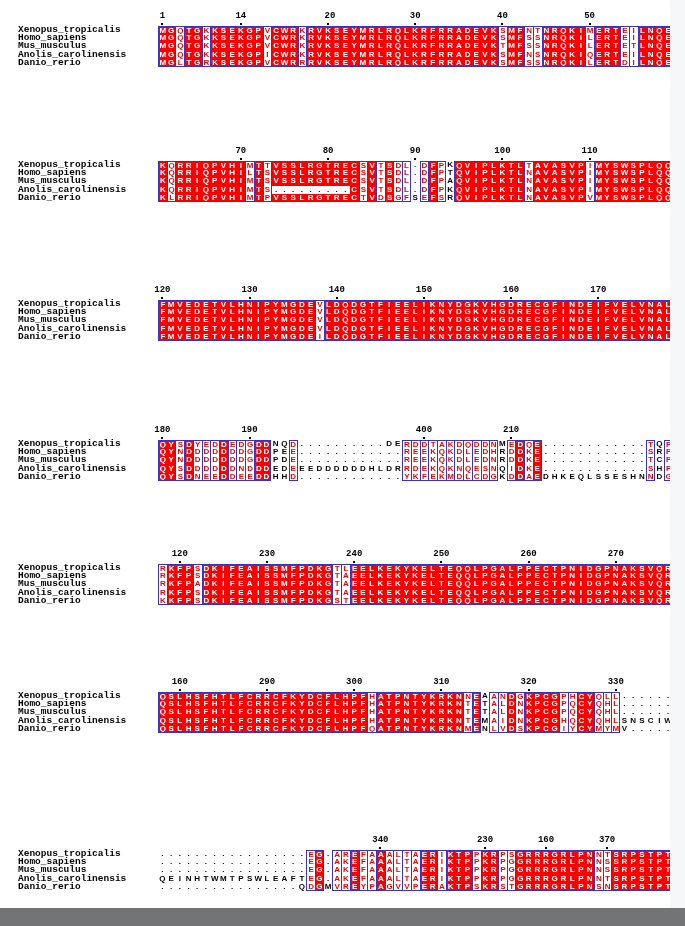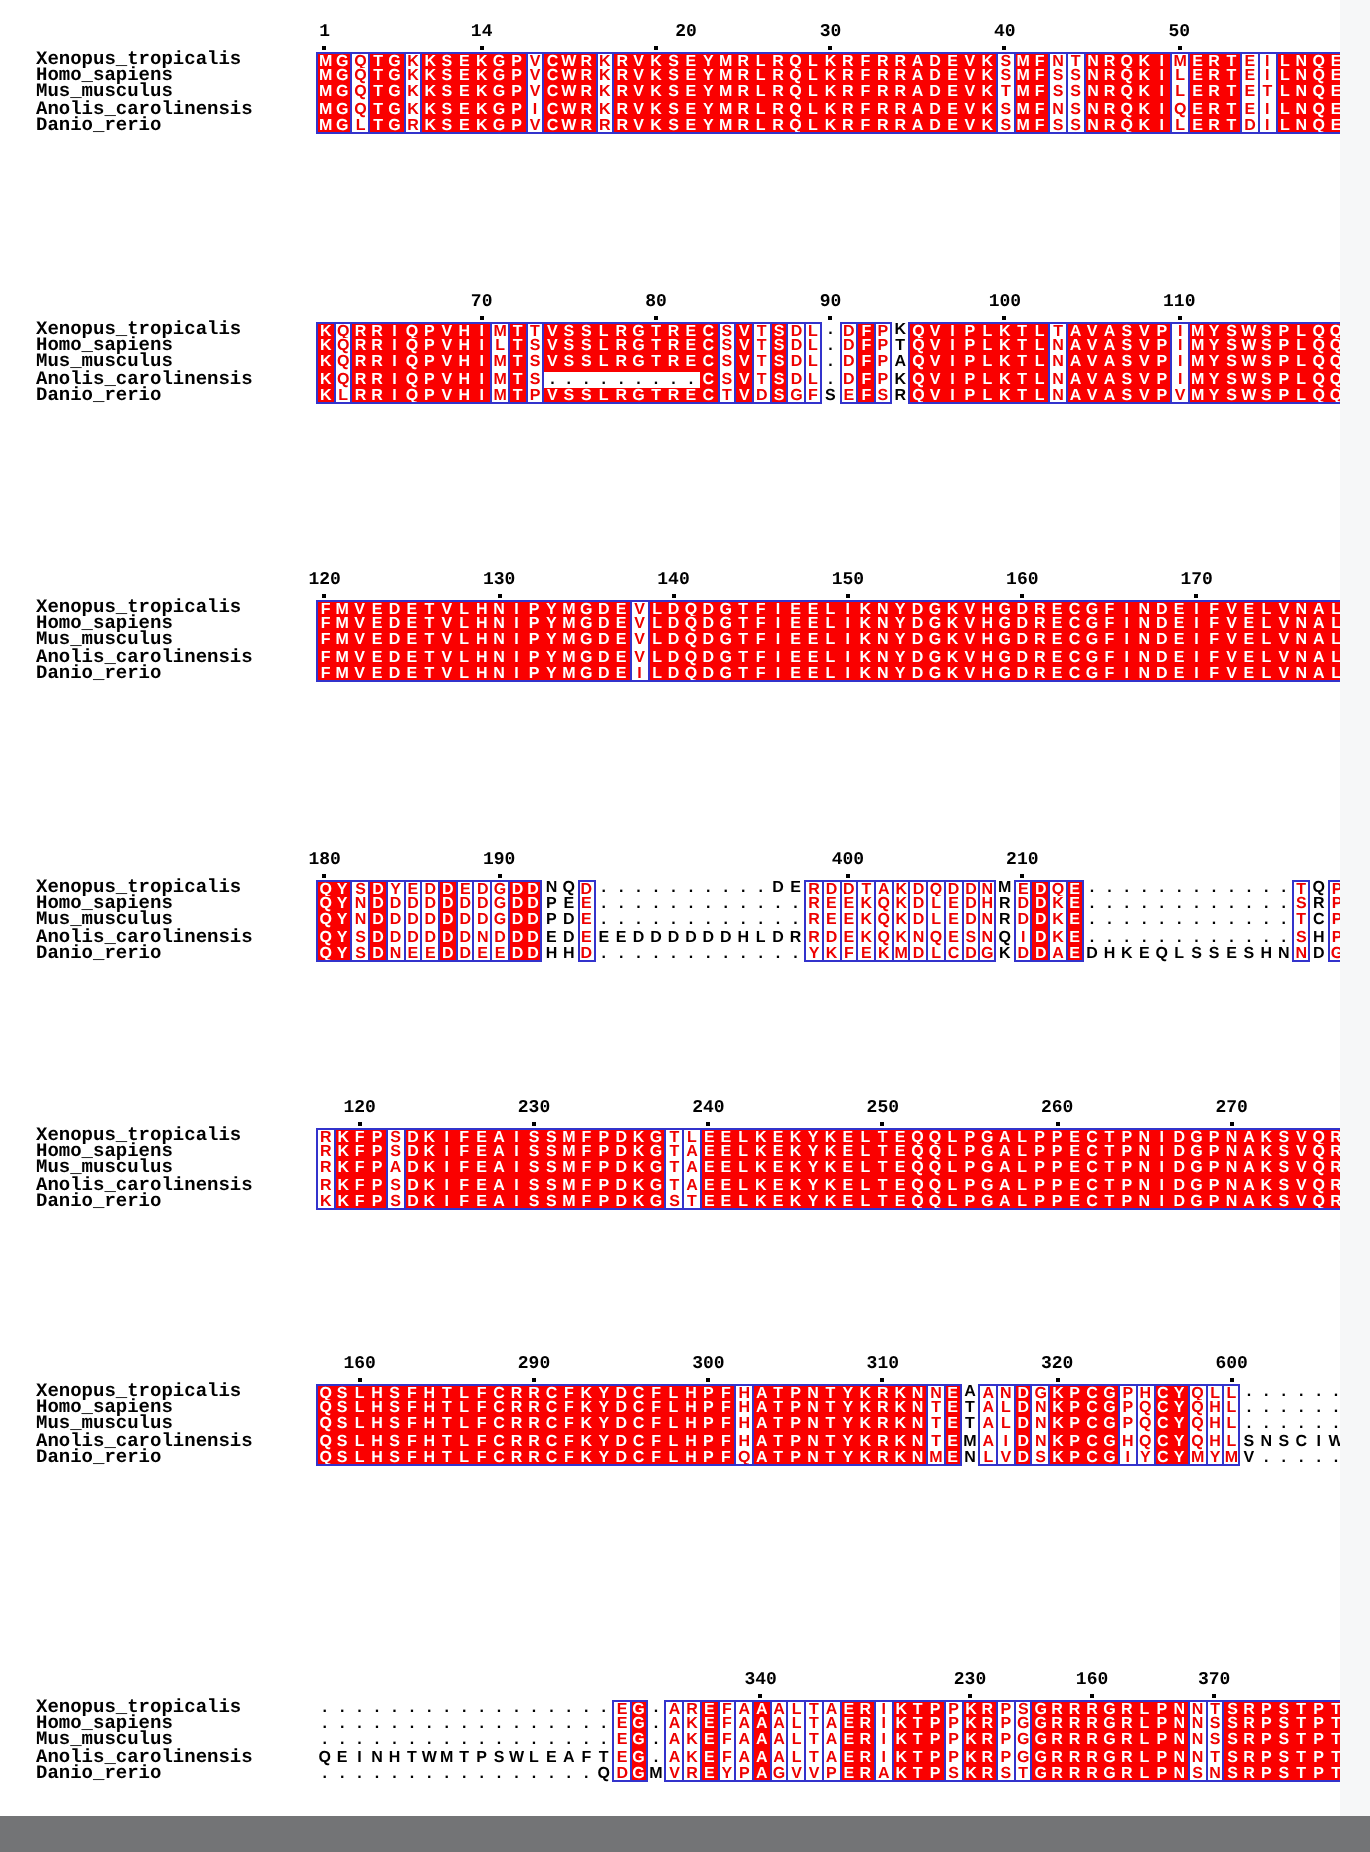--- a/index.html
+++ b/index.html
@@ -27,21 +27,21 @@
 </style>
 </head>
 <body>
 
 <div id="alignment-root" style="background: rgb(255, 255, 255);">
     <div class="block" style="top: 10px; height: 59px;">
       <span class="ruler-label" style="left: 162.36px; color: rgb(0, 0, 0);">1</span>
       <span class="ruler-tick" style="left: 161.36px;"></span>
       <span class="ruler-label" style="left: 240.84px; color: rgb(0, 0, 0);">14</span>
       <span class="ruler-tick" style="left: 239.84px;"></span>
-      <span class="ruler-label" style="left: 343px; color: rgb(0, 0, 0);">20</span>
+      <span class="ruler-label" style="left: 330px; color: rgb(0, 0, 0);">20</span>
       <span class="ruler-tick" style="left: 327.04px;"></span>
       <span class="ruler-label" style="left: 415.24px; color: rgb(0, 0, 0);">30</span>
       <span class="ruler-tick" style="left: 414.24px;"></span>
       <span class="ruler-label" style="left: 502.44px; color: rgb(0, 0, 0);">40</span>
       <span class="ruler-tick" style="left: 501.44px;"></span>
       <span class="ruler-label" style="left: 589.64px; color: rgb(0, 0, 0);">50</span>
       <span class="ruler-tick" style="left: 588.64px;"></span>
       <span class="ruler-label" style="left: 676.84px; color: rgb(0, 0, 0);">60</span>
       <span class="ruler-tick" style="left: 675.84px;"></span>
       <div class="species-label" style="top: 16px; color: rgb(0, 0, 0);">Xenopus_tropicalis</div>
@@ -149,21 +149,21 @@
       <span class="ruler-label" style="left: 179.8px; color: rgb(0, 0, 0);">160</span>
       <span class="ruler-tick" style="left: 178.8px;"></span>
       <span class="ruler-label" style="left: 267px; color: rgb(0, 0, 0);">290</span>
       <span class="ruler-tick" style="left: 266px;"></span>
       <span class="ruler-label" style="left: 354.2px; color: rgb(0, 0, 0);">300</span>
       <span class="ruler-tick" style="left: 353.2px;"></span>
       <span class="ruler-label" style="left: 441.4px; color: rgb(0, 0, 0);">310</span>
       <span class="ruler-tick" style="left: 440.4px;"></span>
       <span class="ruler-label" style="left: 528.6px; color: rgb(0, 0, 0);">320</span>
       <span class="ruler-tick" style="left: 527.6px;"></span>
-      <span class="ruler-label" style="left: 615.8px; color: rgb(0, 0, 0);">600</span>
+      <span class="ruler-label" style="left: 615.8px; color: rgb(0, 0, 0);">330</span>
       <span class="ruler-tick" style="left: 614.8px;"></span>
       <div class="species-label" style="top: 16px; color: rgb(0, 0, 0);">Xenopus_tropicalis</div>
       <div class="seq-row" style="top: 16px;"><span class="cell cid" style="background: rgb(250, 0, 0); color: rgb(255, 255, 255); border-top: 1px solid rgb(51, 51, 204); border-left: 1px solid rgb(51, 51, 204);">Q</span><span class="cell cid" style="background: rgb(250, 0, 0); color: rgb(255, 255, 255); border-top: 1px solid rgb(51, 51, 204);">S</span><span class="cell cid" style="background: rgb(250, 0, 0); color: rgb(255, 255, 255); border-top: 1px solid rgb(51, 51, 204);">L</span><span class="cell cid" style="background: rgb(250, 0, 0); color: rgb(255, 255, 255); border-top: 1px solid rgb(51, 51, 204);">H</span><span class="cell cid" style="background: rgb(250, 0, 0); color: rgb(255, 255, 255); border-top: 1px solid rgb(51, 51, 204);">S</span><span class="cell cid" style="background: rgb(250, 0, 0); color: rgb(255, 255, 255); border-top: 1px solid rgb(51, 51, 204);">F</span><span class="cell cid" style="background: rgb(250, 0, 0); color: rgb(255, 255, 255); border-top: 1px solid rgb(51, 51, 204);">H</span><span class="cell cid" style="background: rgb(250, 0, 0); color: rgb(255, 255, 255); border-top: 1px solid rgb(51, 51, 204);">T</span><span class="cell cid" style="background: rgb(250, 0, 0); color: rgb(255, 255, 255); border-top: 1px solid rgb(51, 51, 204);">L</span><span class="cell cid" style="background: rgb(250, 0, 0); color: rgb(255, 255, 255); border-top: 1px solid rgb(51, 51, 204);">F</span><span class="cell cid" style="background: rgb(250, 0, 0); color: rgb(255, 255, 255); border-top: 1px solid rgb(51, 51, 204);">C</span><span class="cell cid" style="background: rgb(250, 0, 0); color: rgb(255, 255, 255); border-top: 1px solid rgb(51, 51, 204);">R</span><span class="cell cid" style="background: rgb(250, 0, 0); color: rgb(255, 255, 255); border-top: 1px solid rgb(51, 51, 204);">R</span><span class="cell cid" style="background: rgb(250, 0, 0); color: rgb(255, 255, 255); border-top: 1px solid rgb(51, 51, 204);">C</span><span class="cell cid" style="background: rgb(250, 0, 0); color: rgb(255, 255, 255); border-top: 1px solid rgb(51, 51, 204);">F</span><span class="cell cid" style="background: rgb(250, 0, 0); color: rgb(255, 255, 255); border-top: 1px solid rgb(51, 51, 204);">K</span><span class="cell cid" style="background: rgb(250, 0, 0); color: rgb(255, 255, 255); border-top: 1px solid rgb(51, 51, 204);">Y</span><span class="cell cid" style="background: rgb(250, 0, 0); color: rgb(255, 255, 255); border-top: 1px solid rgb(51, 51, 204);">D</span><span class="cell cid" style="background: rgb(250, 0, 0); color: rgb(255, 255, 255); border-top: 1px solid rgb(51, 51, 204);">C</span><span class="cell cid" style="background: rgb(250, 0, 0); color: rgb(255, 255, 255); border-top: 1px solid rgb(51, 51, 204);">F</span><span class="cell cid" style="background: rgb(250, 0, 0); color: rgb(255, 255, 255); border-top: 1px solid rgb(51, 51, 204);">L</span><span class="cell cid" style="background: rgb(250, 0, 0); color: rgb(255, 255, 255); border-top: 1px solid rgb(51, 51, 204);">H</span><span class="cell cid" style="background: rgb(250, 0, 0); color: rgb(255, 255, 255); border-top: 1px solid rgb(51, 51, 204);">P</span><span class="cell cid" style="background: rgb(250, 0, 0); color: rgb(255, 255, 255); border-top: 1px solid rgb(51, 51, 204);">F</span><span class="cell csim" style="color: rgb(238, 0, 0); border-top: 1px solid rgb(51, 51, 204); border-left: 1px solid rgb(51, 51, 204);">H</span><span class="cell cid" style="background: rgb(250, 0, 0); color: rgb(255, 255, 255); border-top: 1px solid rgb(51, 51, 204); border-left: 1px solid rgb(51, 51, 204);">A</span><span class="cell cid" style="background: rgb(250, 0, 0); color: rgb(255, 255, 255); border-top: 1px solid rgb(51, 51, 204);">T</span><span class="cell cid" style="background: rgb(250, 0, 0); color: rgb(255, 255, 255); border-top: 1px solid rgb(51, 51, 204);">P</span><span class="cell cid" style="background: rgb(250, 0, 0); color: rgb(255, 255, 255); border-top: 1px solid rgb(51, 51, 204);">N</span><span class="cell cid" style="background: rgb(250, 0, 0); color: rgb(255, 255, 255); border-top: 1px solid rgb(51, 51, 204);">T</span><span class="cell cid" style="background: rgb(250, 0, 0); color: rgb(255, 255, 255); border-top: 1px solid rgb(51, 51, 204);">Y</span><span class="cell cid" style="background: rgb(250, 0, 0); color: rgb(255, 255, 255); border-top: 1px solid rgb(51, 51, 204);">K</span><span class="cell cid" style="background: rgb(250, 0, 0); color: rgb(255, 255, 255); border-top: 1px solid rgb(51, 51, 204);">R</span><span class="cell cid" style="background: rgb(250, 0, 0); color: rgb(255, 255, 255); border-top: 1px solid rgb(51, 51, 204);">K</span><span class="cell cid" style="background: rgb(250, 0, 0); color: rgb(255, 255, 255); border-top: 1px solid rgb(51, 51, 204);">N</span><span class="cell csim" style="color: rgb(238, 0, 0); border-top: 1px solid rgb(51, 51, 204); border-left: 1px solid rgb(51, 51, 204);">N</span><span class="cell cid" style="background: rgb(250, 0, 0); color: rgb(255, 255, 255); border-top: 1px solid rgb(51, 51, 204); border-left: 1px solid rgb(51, 51, 204); border-right: 1px solid rgb(51, 51, 204);">E</span><span class="cell cplain" style="color: rgb(0, 0, 0);">A</span><span class="cell csim" style="color: rgb(238, 0, 0); border-top: 1px solid rgb(51, 51, 204); border-left: 1px solid rgb(51, 51, 204);">A</span><span class="cell csim" style="color: rgb(238, 0, 0); border-top: 1px solid rgb(51, 51, 204); border-left: 1px solid rgb(51, 51, 204);">N</span><span class="cell cid" style="background: rgb(250, 0, 0); color: rgb(255, 255, 255); border-top: 1px solid rgb(51, 51, 204); border-left: 1px solid rgb(51, 51, 204);">D</span><span class="cell csim" style="color: rgb(238, 0, 0); border-top: 1px solid rgb(51, 51, 204); border-left: 1px solid rgb(51, 51, 204);">G</span><span class="cell cid" style="background: rgb(250, 0, 0); color: rgb(255, 255, 255); border-top: 1px solid rgb(51, 51, 204); border-left: 1px solid rgb(51, 51, 204);">K</span><span class="cell cid" style="background: rgb(250, 0, 0); color: rgb(255, 255, 255); border-top: 1px solid rgb(51, 51, 204);">P</span><span class="cell cid" style="background: rgb(250, 0, 0); color: rgb(255, 255, 255); border-top: 1px solid rgb(51, 51, 204);">C</span><span class="cell cid" style="background: rgb(250, 0, 0); color: rgb(255, 255, 255); border-top: 1px solid rgb(51, 51, 204);">G</span><span class="cell csim" style="color: rgb(238, 0, 0); border-top: 1px solid rgb(51, 51, 204); border-left: 1px solid rgb(51, 51, 204);">P</span><span class="cell csim" style="color: rgb(238, 0, 0); border-top: 1px solid rgb(51, 51, 204); border-left: 1px solid rgb(51, 51, 204);">H</span><span class="cell cid" style="background: rgb(250, 0, 0); color: rgb(255, 255, 255); border-top: 1px solid rgb(51, 51, 204); border-left: 1px solid rgb(51, 51, 204);">C</span><span class="cell cid" style="background: rgb(250, 0, 0); color: rgb(255, 255, 255); border-top: 1px solid rgb(51, 51, 204);">Y</span><span class="cell csim" style="color: rgb(238, 0, 0); border-top: 1px solid rgb(51, 51, 204); border-left: 1px solid rgb(51, 51, 204);">Q</span><span class="cell csim" style="color: rgb(238, 0, 0); border-top: 1px solid rgb(51, 51, 204); border-left: 1px solid rgb(51, 51, 204);">L</span><span class="cell csim" style="color: rgb(238, 0, 0); border-top: 1px solid rgb(51, 51, 204); border-left: 1px solid rgb(51, 51, 204); border-right: 1px solid rgb(51, 51, 204);">L</span><span class="cell cplain" style="color: rgb(0, 0, 0);">.</span><span class="cell cplain" style="color: rgb(0, 0, 0);">.</span><span class="cell cplain" style="color: rgb(0, 0, 0);">.</span><span class="cell cplain" style="color: rgb(0, 0, 0);">.</span><span class="cell cplain" style="color: rgb(0, 0, 0);">.</span><span class="cell cplain" style="color: rgb(0, 0, 0);">.</span><span class="cell cplain" style="color: rgb(0, 0, 0);">.</span></div>
       <div class="species-label" style="top: 24.2px; color: rgb(0, 0, 0);">Homo_sapiens</div>
       <div class="seq-row" style="top: 24.2px;"><span class="cell cid" style="background: rgb(250, 0, 0); color: rgb(255, 255, 255); border-left: 1px solid rgb(51, 51, 204);">Q</span><span class="cell cid" style="background: rgb(250, 0, 0); color: rgb(255, 255, 255);">S</span><span class="cell cid" style="background: rgb(250, 0, 0); color: rgb(255, 255, 255);">L</span><span class="cell cid" style="background: rgb(250, 0, 0); color: rgb(255, 255, 255);">H</span><span class="cell cid" style="background: rgb(250, 0, 0); color: rgb(255, 255, 255);">S</span><span class="cell cid" style="background: rgb(250, 0, 0); color: rgb(255, 255, 255);">F</span><span class="cell cid" style="background: rgb(250, 0, 0); color: rgb(255, 255, 255);">H</span><span class="cell cid" style="background: rgb(250, 0, 0); color: rgb(255, 255, 255);">T</span><span class="cell cid" style="background: rgb(250, 0, 0); color: rgb(255, 255, 255);">L</span><span class="cell cid" style="background: rgb(250, 0, 0); color: rgb(255, 255, 255);">F</span><span class="cell cid" style="background: rgb(250, 0, 0); color: rgb(255, 255, 255);">C</span><span class="cell cid" style="background: rgb(250, 0, 0); color: rgb(255, 255, 255);">R</span><span class="cell cid" style="background: rgb(250, 0, 0); color: rgb(255, 255, 255);">R</span><span class="cell cid" style="background: rgb(250, 0, 0); color: rgb(255, 255, 255);">C</span><span class="cell cid" style="background: rgb(250, 0, 0); color: rgb(255, 255, 255);">F</span><span class="cell cid" style="background: rgb(250, 0, 0); color: rgb(255, 255, 255);">K</span><span class="cell cid" style="background: rgb(250, 0, 0); color: rgb(255, 255, 255);">Y</span><span class="cell cid" style="background: rgb(250, 0, 0); color: rgb(255, 255, 255);">D</span><span class="cell cid" style="background: rgb(250, 0, 0); color: rgb(255, 255, 255);">C</span><span class="cell cid" style="background: rgb(250, 0, 0); color: rgb(255, 255, 255);">F</span><span class="cell cid" style="background: rgb(250, 0, 0); color: rgb(255, 255, 255);">L</span><span class="cell cid" style="background: rgb(250, 0, 0); color: rgb(255, 255, 255);">H</span><span class="cell cid" style="background: rgb(250, 0, 0); color: rgb(255, 255, 255);">P</span><span class="cell cid" style="background: rgb(250, 0, 0); color: rgb(255, 255, 255);">F</span><span class="cell csim" style="color: rgb(238, 0, 0); border-left: 1px solid rgb(51, 51, 204);">H</span><span class="cell cid" style="background: rgb(250, 0, 0); color: rgb(255, 255, 255); border-left: 1px solid rgb(51, 51, 204);">A</span><span class="cell cid" style="background: rgb(250, 0, 0); color: rgb(255, 255, 255);">T</span><span class="cell cid" style="background: rgb(250, 0, 0); color: rgb(255, 255, 255);">P</span><span class="cell cid" style="background: rgb(250, 0, 0); color: rgb(255, 255, 255);">N</span><span class="cell cid" style="background: rgb(250, 0, 0); color: rgb(255, 255, 255);">T</span><span class="cell cid" style="background: rgb(250, 0, 0); color: rgb(255, 255, 255);">Y</span><span class="cell cid" style="background: rgb(250, 0, 0); color: rgb(255, 255, 255);">K</span><span class="cell cid" style="background: rgb(250, 0, 0); color: rgb(255, 255, 255);">R</span><span class="cell cid" style="background: rgb(250, 0, 0); color: rgb(255, 255, 255);">K</span><span class="cell cid" style="background: rgb(250, 0, 0); color: rgb(255, 255, 255);">N</span><span class="cell csim" style="color: rgb(238, 0, 0); border-left: 1px solid rgb(51, 51, 204);">T</span><span class="cell cid" style="background: rgb(250, 0, 0); color: rgb(255, 255, 255); border-left: 1px solid rgb(51, 51, 204); border-right: 1px solid rgb(51, 51, 204);">E</span><span class="cell cplain" style="color: rgb(0, 0, 0);">T</span><span class="cell csim" style="color: rgb(238, 0, 0); border-left: 1px solid rgb(51, 51, 204);">A</span><span class="cell csim" style="color: rgb(238, 0, 0); border-left: 1px solid rgb(51, 51, 204);">L</span><span class="cell cid" style="background: rgb(250, 0, 0); color: rgb(255, 255, 255); border-left: 1px solid rgb(51, 51, 204);">D</span><span class="cell csim" style="color: rgb(238, 0, 0); border-left: 1px solid rgb(51, 51, 204);">N</span><span class="cell cid" style="background: rgb(250, 0, 0); color: rgb(255, 255, 255); border-left: 1px solid rgb(51, 51, 204);">K</span><span class="cell cid" style="background: rgb(250, 0, 0); color: rgb(255, 255, 255);">P</span><span class="cell cid" style="background: rgb(250, 0, 0); color: rgb(255, 255, 255);">C</span><span class="cell cid" style="background: rgb(250, 0, 0); color: rgb(255, 255, 255);">G</span><span class="cell csim" style="color: rgb(238, 0, 0); border-left: 1px solid rgb(51, 51, 204);">P</span><span class="cell csim" style="color: rgb(238, 0, 0); border-left: 1px solid rgb(51, 51, 204);">Q</span><span class="cell cid" style="background: rgb(250, 0, 0); color: rgb(255, 255, 255); border-left: 1px solid rgb(51, 51, 204);">C</span><span class="cell cid" style="background: rgb(250, 0, 0); color: rgb(255, 255, 255);">Y</span><span class="cell csim" style="color: rgb(238, 0, 0); border-left: 1px solid rgb(51, 51, 204);">Q</span><span class="cell csim" style="color: rgb(238, 0, 0); border-left: 1px solid rgb(51, 51, 204);">H</span><span class="cell csim" style="color: rgb(238, 0, 0); border-left: 1px solid rgb(51, 51, 204); border-right: 1px solid rgb(51, 51, 204);">L</span><span class="cell cplain" style="color: rgb(0, 0, 0);">.</span><span class="cell cplain" style="color: rgb(0, 0, 0);">.</span><span class="cell cplain" style="color: rgb(0, 0, 0);">.</span><span class="cell cplain" style="color: rgb(0, 0, 0);">.</span><span class="cell cplain" style="color: rgb(0, 0, 0);">.</span><span class="cell cplain" style="color: rgb(0, 0, 0);">.</span><span class="cell cplain" style="color: rgb(0, 0, 0);">.</span></div>
       <div class="species-label" style="top: 32.4px; color: rgb(0, 0, 0);">Mus_musculus</div>
       <div class="seq-row" style="top: 32.4px;"><span class="cell cid" style="background: rgb(250, 0, 0); color: rgb(255, 255, 255); border-left: 1px solid rgb(51, 51, 204);">Q</span><span class="cell cid" style="background: rgb(250, 0, 0); color: rgb(255, 255, 255);">S</span><span class="cell cid" style="background: rgb(250, 0, 0); color: rgb(255, 255, 255);">L</span><span class="cell cid" style="background: rgb(250, 0, 0); color: rgb(255, 255, 255);">H</span><span class="cell cid" style="background: rgb(250, 0, 0); color: rgb(255, 255, 255);">S</span><span class="cell cid" style="background: rgb(250, 0, 0); color: rgb(255, 255, 255);">F</span><span class="cell cid" style="background: rgb(250, 0, 0); color: rgb(255, 255, 255);">H</span><span class="cell cid" style="background: rgb(250, 0, 0); color: rgb(255, 255, 255);">T</span><span class="cell cid" style="background: rgb(250, 0, 0); color: rgb(255, 255, 255);">L</span><span class="cell cid" style="background: rgb(250, 0, 0); color: rgb(255, 255, 255);">F</span><span class="cell cid" style="background: rgb(250, 0, 0); color: rgb(255, 255, 255);">C</span><span class="cell cid" style="background: rgb(250, 0, 0); color: rgb(255, 255, 255);">R</span><span class="cell cid" style="background: rgb(250, 0, 0); color: rgb(255, 255, 255);">R</span><span class="cell cid" style="background: rgb(250, 0, 0); color: rgb(255, 255, 255);">C</span><span class="cell cid" style="background: rgb(250, 0, 0); color: rgb(255, 255, 255);">F</span><span class="cell cid" style="background: rgb(250, 0, 0); color: rgb(255, 255, 255);">K</span><span class="cell cid" style="background: rgb(250, 0, 0); color: rgb(255, 255, 255);">Y</span><span class="cell cid" style="background: rgb(250, 0, 0); color: rgb(255, 255, 255);">D</span><span class="cell cid" style="background: rgb(250, 0, 0); color: rgb(255, 255, 255);">C</span><span class="cell cid" style="background: rgb(250, 0, 0); color: rgb(255, 255, 255);">F</span><span class="cell cid" style="background: rgb(250, 0, 0); color: rgb(255, 255, 255);">L</span><span class="cell cid" style="background: rgb(250, 0, 0); color: rgb(255, 255, 255);">H</span><span class="cell cid" style="background: rgb(250, 0, 0); color: rgb(255, 255, 255);">P</span><span class="cell cid" style="background: rgb(250, 0, 0); color: rgb(255, 255, 255);">F</span><span class="cell csim" style="color: rgb(238, 0, 0); border-left: 1px solid rgb(51, 51, 204);">H</span><span class="cell cid" style="background: rgb(250, 0, 0); color: rgb(255, 255, 255); border-left: 1px solid rgb(51, 51, 204);">A</span><span class="cell cid" style="background: rgb(250, 0, 0); color: rgb(255, 255, 255);">T</span><span class="cell cid" style="background: rgb(250, 0, 0); color: rgb(255, 255, 255);">P</span><span class="cell cid" style="background: rgb(250, 0, 0); color: rgb(255, 255, 255);">N</span><span class="cell cid" style="background: rgb(250, 0, 0); color: rgb(255, 255, 255);">T</span><span class="cell cid" style="background: rgb(250, 0, 0); color: rgb(255, 255, 255);">Y</span><span class="cell cid" style="background: rgb(250, 0, 0); color: rgb(255, 255, 255);">K</span><span class="cell cid" style="background: rgb(250, 0, 0); color: rgb(255, 255, 255);">R</span><span class="cell cid" style="background: rgb(250, 0, 0); color: rgb(255, 255, 255);">K</span><span class="cell cid" style="background: rgb(250, 0, 0); color: rgb(255, 255, 255);">N</span><span class="cell csim" style="color: rgb(238, 0, 0); border-left: 1px solid rgb(51, 51, 204);">T</span><span class="cell cid" style="background: rgb(250, 0, 0); color: rgb(255, 255, 255); border-left: 1px solid rgb(51, 51, 204); border-right: 1px solid rgb(51, 51, 204);">E</span><span class="cell cplain" style="color: rgb(0, 0, 0);">T</span><span class="cell csim" style="color: rgb(238, 0, 0); border-left: 1px solid rgb(51, 51, 204);">A</span><span class="cell csim" style="color: rgb(238, 0, 0); border-left: 1px solid rgb(51, 51, 204);">L</span><span class="cell cid" style="background: rgb(250, 0, 0); color: rgb(255, 255, 255); border-left: 1px solid rgb(51, 51, 204);">D</span><span class="cell csim" style="color: rgb(238, 0, 0); border-left: 1px solid rgb(51, 51, 204);">N</span><span class="cell cid" style="background: rgb(250, 0, 0); color: rgb(255, 255, 255); border-left: 1px solid rgb(51, 51, 204);">K</span><span class="cell cid" style="background: rgb(250, 0, 0); color: rgb(255, 255, 255);">P</span><span class="cell cid" style="background: rgb(250, 0, 0); color: rgb(255, 255, 255);">C</span><span class="cell cid" style="background: rgb(250, 0, 0); color: rgb(255, 255, 255);">G</span><span class="cell csim" style="color: rgb(238, 0, 0); border-left: 1px solid rgb(51, 51, 204);">P</span><span class="cell csim" style="color: rgb(238, 0, 0); border-left: 1px solid rgb(51, 51, 204);">Q</span><span class="cell cid" style="background: rgb(250, 0, 0); color: rgb(255, 255, 255); border-left: 1px solid rgb(51, 51, 204);">C</span><span class="cell cid" style="background: rgb(250, 0, 0); color: rgb(255, 255, 255);">Y</span><span class="cell csim" style="color: rgb(238, 0, 0); border-left: 1px solid rgb(51, 51, 204);">Q</span><span class="cell csim" style="color: rgb(238, 0, 0); border-left: 1px solid rgb(51, 51, 204);">H</span><span class="cell csim" style="color: rgb(238, 0, 0); border-left: 1px solid rgb(51, 51, 204); border-right: 1px solid rgb(51, 51, 204);">L</span><span class="cell cplain" style="color: rgb(0, 0, 0);">.</span><span class="cell cplain" style="color: rgb(0, 0, 0);">.</span><span class="cell cplain" style="color: rgb(0, 0, 0);">.</span><span class="cell cplain" style="color: rgb(0, 0, 0);">.</span><span class="cell cplain" style="color: rgb(0, 0, 0);">.</span><span class="cell cplain" style="color: rgb(0, 0, 0);">.</span><span class="cell cplain" style="color: rgb(0, 0, 0);">.</span></div>
       <div class="species-label" style="top: 40.6px; color: rgb(0, 0, 0);">Anolis_carolinensis</div>
       <div class="seq-row" style="top: 40.6px;"><span class="cell cid" style="background: rgb(250, 0, 0); color: rgb(255, 255, 255); border-left: 1px solid rgb(51, 51, 204);">Q</span><span class="cell cid" style="background: rgb(250, 0, 0); color: rgb(255, 255, 255);">S</span><span class="cell cid" style="background: rgb(250, 0, 0); color: rgb(255, 255, 255);">L</span><span class="cell cid" style="background: rgb(250, 0, 0); color: rgb(255, 255, 255);">H</span><span class="cell cid" style="background: rgb(250, 0, 0); color: rgb(255, 255, 255);">S</span><span class="cell cid" style="background: rgb(250, 0, 0); color: rgb(255, 255, 255);">F</span><span class="cell cid" style="background: rgb(250, 0, 0); color: rgb(255, 255, 255);">H</span><span class="cell cid" style="background: rgb(250, 0, 0); color: rgb(255, 255, 255);">T</span><span class="cell cid" style="background: rgb(250, 0, 0); color: rgb(255, 255, 255);">L</span><span class="cell cid" style="background: rgb(250, 0, 0); color: rgb(255, 255, 255);">F</span><span class="cell cid" style="background: rgb(250, 0, 0); color: rgb(255, 255, 255);">C</span><span class="cell cid" style="background: rgb(250, 0, 0); color: rgb(255, 255, 255);">R</span><span class="cell cid" style="background: rgb(250, 0, 0); color: rgb(255, 255, 255);">R</span><span class="cell cid" style="background: rgb(250, 0, 0); color: rgb(255, 255, 255);">C</span><span class="cell cid" style="background: rgb(250, 0, 0); color: rgb(255, 255, 255);">F</span><span class="cell cid" style="background: rgb(250, 0, 0); color: rgb(255, 255, 255);">K</span><span class="cell cid" style="background: rgb(250, 0, 0); color: rgb(255, 255, 255);">Y</span><span class="cell cid" style="background: rgb(250, 0, 0); color: rgb(255, 255, 255);">D</span><span class="cell cid" style="background: rgb(250, 0, 0); color: rgb(255, 255, 255);">C</span><span class="cell cid" style="background: rgb(250, 0, 0); color: rgb(255, 255, 255);">F</span><span class="cell cid" style="background: rgb(250, 0, 0); color: rgb(255, 255, 255);">L</span><span class="cell cid" style="background: rgb(250, 0, 0); color: rgb(255, 255, 255);">H</span><span class="cell cid" style="background: rgb(250, 0, 0); color: rgb(255, 255, 255);">P</span><span class="cell cid" style="background: rgb(250, 0, 0); color: rgb(255, 255, 255);">F</span><span class="cell csim" style="color: rgb(238, 0, 0); border-left: 1px solid rgb(51, 51, 204);">H</span><span class="cell cid" style="background: rgb(250, 0, 0); color: rgb(255, 255, 255); border-left: 1px solid rgb(51, 51, 204);">A</span><span class="cell cid" style="background: rgb(250, 0, 0); color: rgb(255, 255, 255);">T</span><span class="cell cid" style="background: rgb(250, 0, 0); color: rgb(255, 255, 255);">P</span><span class="cell cid" style="background: rgb(250, 0, 0); color: rgb(255, 255, 255);">N</span><span class="cell cid" style="background: rgb(250, 0, 0); color: rgb(255, 255, 255);">T</span><span class="cell cid" style="background: rgb(250, 0, 0); color: rgb(255, 255, 255);">Y</span><span class="cell cid" style="background: rgb(250, 0, 0); color: rgb(255, 255, 255);">K</span><span class="cell cid" style="background: rgb(250, 0, 0); color: rgb(255, 255, 255);">R</span><span class="cell cid" style="background: rgb(250, 0, 0); color: rgb(255, 255, 255);">K</span><span class="cell cid" style="background: rgb(250, 0, 0); color: rgb(255, 255, 255);">N</span><span class="cell csim" style="color: rgb(238, 0, 0); border-left: 1px solid rgb(51, 51, 204);">T</span><span class="cell cid" style="background: rgb(250, 0, 0); color: rgb(255, 255, 255); border-left: 1px solid rgb(51, 51, 204); border-right: 1px solid rgb(51, 51, 204);">E</span><span class="cell cplain" style="color: rgb(0, 0, 0);">M</span><span class="cell csim" style="color: rgb(238, 0, 0); border-left: 1px solid rgb(51, 51, 204);">A</span><span class="cell csim" style="color: rgb(238, 0, 0); border-left: 1px solid rgb(51, 51, 204);">I</span><span class="cell cid" style="background: rgb(250, 0, 0); color: rgb(255, 255, 255); border-left: 1px solid rgb(51, 51, 204);">D</span><span class="cell csim" style="color: rgb(238, 0, 0); border-left: 1px solid rgb(51, 51, 204);">N</span><span class="cell cid" style="background: rgb(250, 0, 0); color: rgb(255, 255, 255); border-left: 1px solid rgb(51, 51, 204);">K</span><span class="cell cid" style="background: rgb(250, 0, 0); color: rgb(255, 255, 255);">P</span><span class="cell cid" style="background: rgb(250, 0, 0); color: rgb(255, 255, 255);">C</span><span class="cell cid" style="background: rgb(250, 0, 0); color: rgb(255, 255, 255);">G</span><span class="cell csim" style="color: rgb(238, 0, 0); border-left: 1px solid rgb(51, 51, 204);">H</span><span class="cell csim" style="color: rgb(238, 0, 0); border-left: 1px solid rgb(51, 51, 204);">Q</span><span class="cell cid" style="background: rgb(250, 0, 0); color: rgb(255, 255, 255); border-left: 1px solid rgb(51, 51, 204);">C</span><span class="cell cid" style="background: rgb(250, 0, 0); color: rgb(255, 255, 255);">Y</span><span class="cell csim" style="color: rgb(238, 0, 0); border-left: 1px solid rgb(51, 51, 204);">Q</span><span class="cell csim" style="color: rgb(238, 0, 0); border-left: 1px solid rgb(51, 51, 204);">H</span><span class="cell csim" style="color: rgb(238, 0, 0); border-left: 1px solid rgb(51, 51, 204); border-right: 1px solid rgb(51, 51, 204);">L</span><span class="cell cplain" style="color: rgb(0, 0, 0);">S</span><span class="cell cplain" style="color: rgb(0, 0, 0);">N</span><span class="cell cplain" style="color: rgb(0, 0, 0);">S</span><span class="cell cplain" style="color: rgb(0, 0, 0);">C</span><span class="cell cplain" style="color: rgb(0, 0, 0);">I</span><span class="cell cplain" style="color: rgb(0, 0, 0);">W</span><span class="cell cplain" style="color: rgb(0, 0, 0);">Q</span></div>
       <div class="species-label" style="top: 48.8px; color: rgb(0, 0, 0);">Danio_rerio</div>

